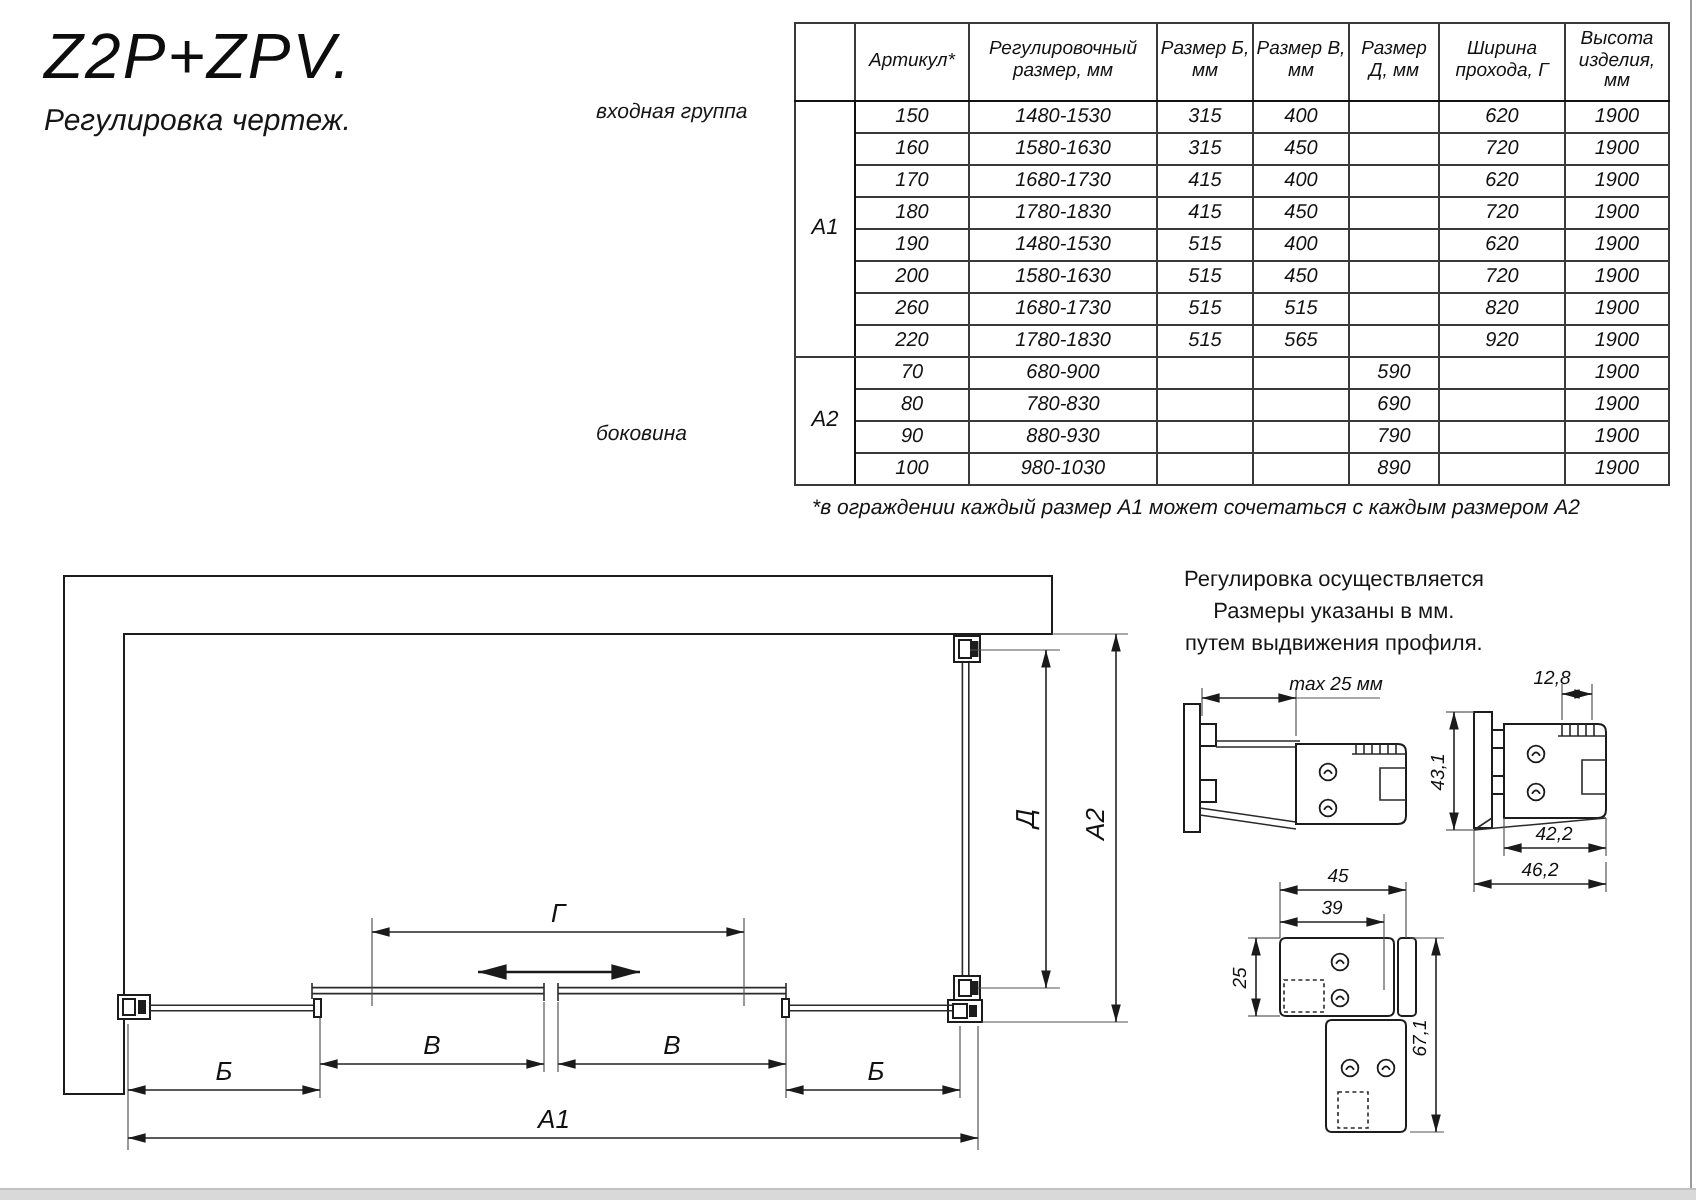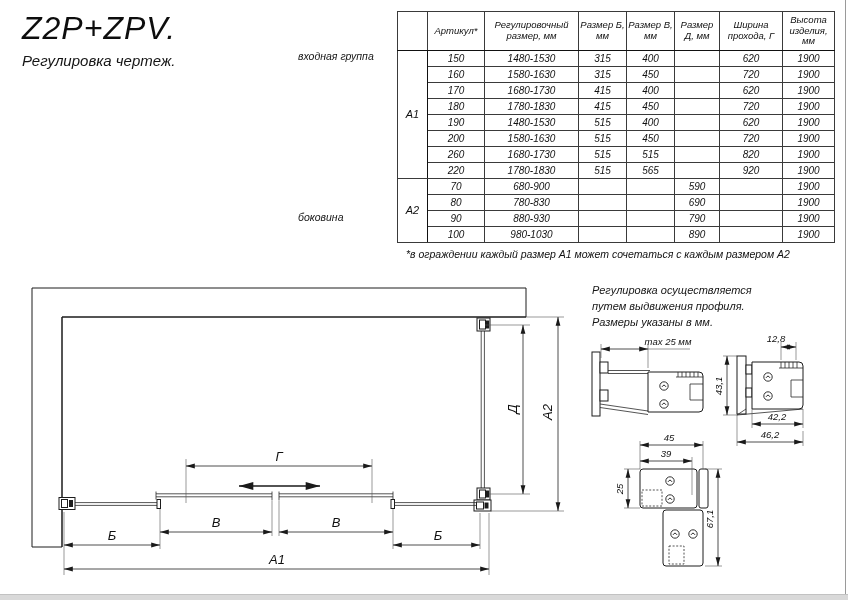--- a/index.html
+++ b/index.html
@@ -17,22 +17,22 @@
   .spec thead th{height:38px;font-weight:normal;font-size:9.5px;line-height:1.12;
         border-bottom:1.3px solid #111;}
   .spec tbody td{height:15px;font-size:10px;line-height:1;}
   .spec td.grp{font-size:11px;border-right:1.3px solid #111;}
   .side-label{position:absolute;width:95px;font-style:italic;
         font-size:10.5px;color:#151515;}
   .side-label.a1{left:298px;top:50px;}
   .side-label.a2{left:298px;top:179px;margin-top:32px;}
   .footnote{position:absolute;left:406px;top:248px;width:436px;font-style:italic;
         font-size:10.5px;color:#111;}
-  .note{position:absolute;left:592px;top:283px;font-style:italic;font-size:11px;
-        line-height:1.45;color:#151515;}
+  .note{position:absolute;left:592px;top:283px;font-size:11px;
+        line-height:1.45;color:#151515;text-align:center;}
   
   .drawing{position:absolute;left:0;top:270px;}
   svg text{font-family:"Liberation Sans",sans-serif;font-style:italic;fill:#101010;}
   .dimt{font-size:13px;text-anchor:middle;}
   .dimt-sm{font-size:9.5px;text-anchor:middle;}
   .ln{stroke:#1c1c1c;stroke-width:1;fill:none;}
   .ln-thin{stroke:#2a2a2a;stroke-width:0.8;fill:none;}
   .prof{stroke:#1c1c1c;stroke-width:1;fill:#fff;}
   .dim{stroke:#222;stroke-width:0.8;fill:none;}
   .ext{stroke:#555;stroke-width:0.6;fill:none;}
@@ -188,22 +188,22 @@
           <td></td>
           <td>1900</td>
       </tr>
     </tbody>
   </table>
 
   <div class="footnote">*в ограждении каждый размер А1 может сочетаться с каждым размером А2</div>
 
   <div class="note">
     <div>Регулировка осуществляется</div>
+    <div>Размеры указаны в мм.</div>
     <div>путем выдвижения профиля.</div>
-    <div>Размеры указаны в мм.</div>
   </div>
 
   <svg class="drawing" width="848" height="330" viewBox="0 270 848 330">
     <defs>
       <pattern id="hatch" width="7" height="7" patternUnits="userSpaceOnUse" patternTransform="rotate(45)">
         <line x1="0" y1="0" x2="0" y2="7" stroke="#4a4a4a" stroke-width="0.9"></line>
       </pattern>
       <marker id="ar" viewBox="0 0 12 8" refX="11.5" refY="4" markerWidth="12" markerHeight="8" orient="auto-start-reverse">
         <path d="M0.5,1 L11.5,4 L0.5,7 Z" fill="#1a1a1a"></path>
       </marker>

